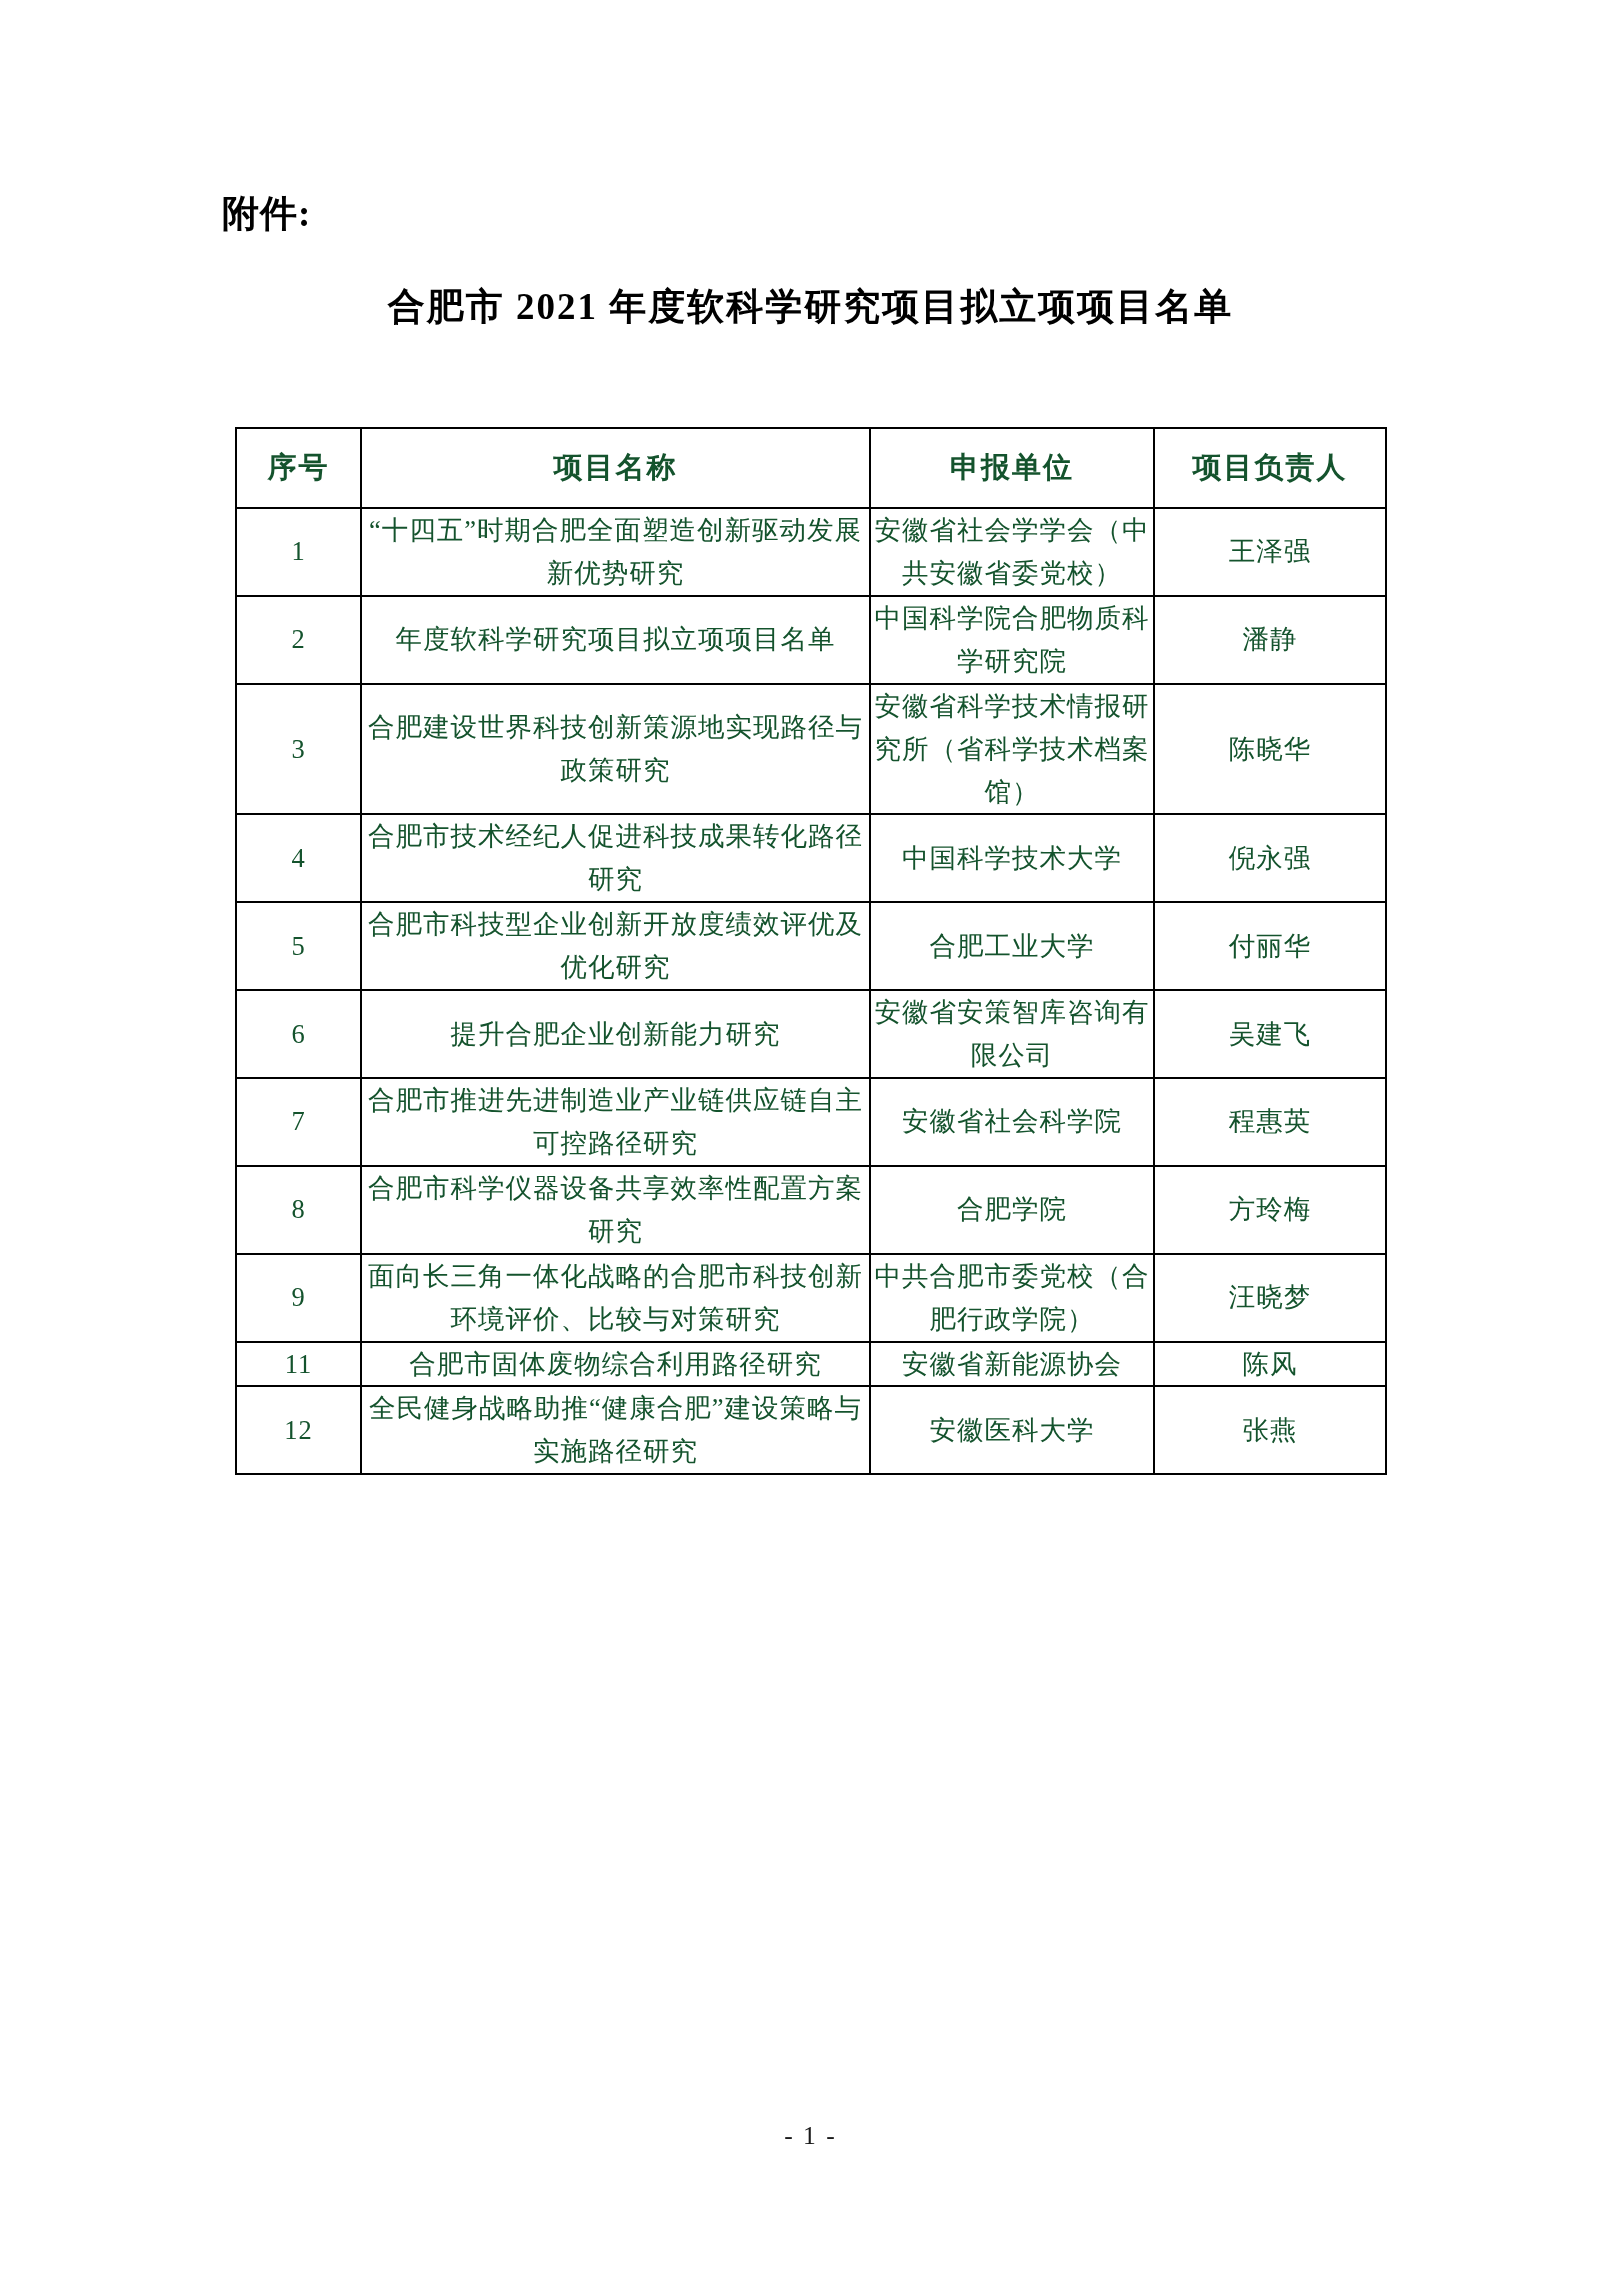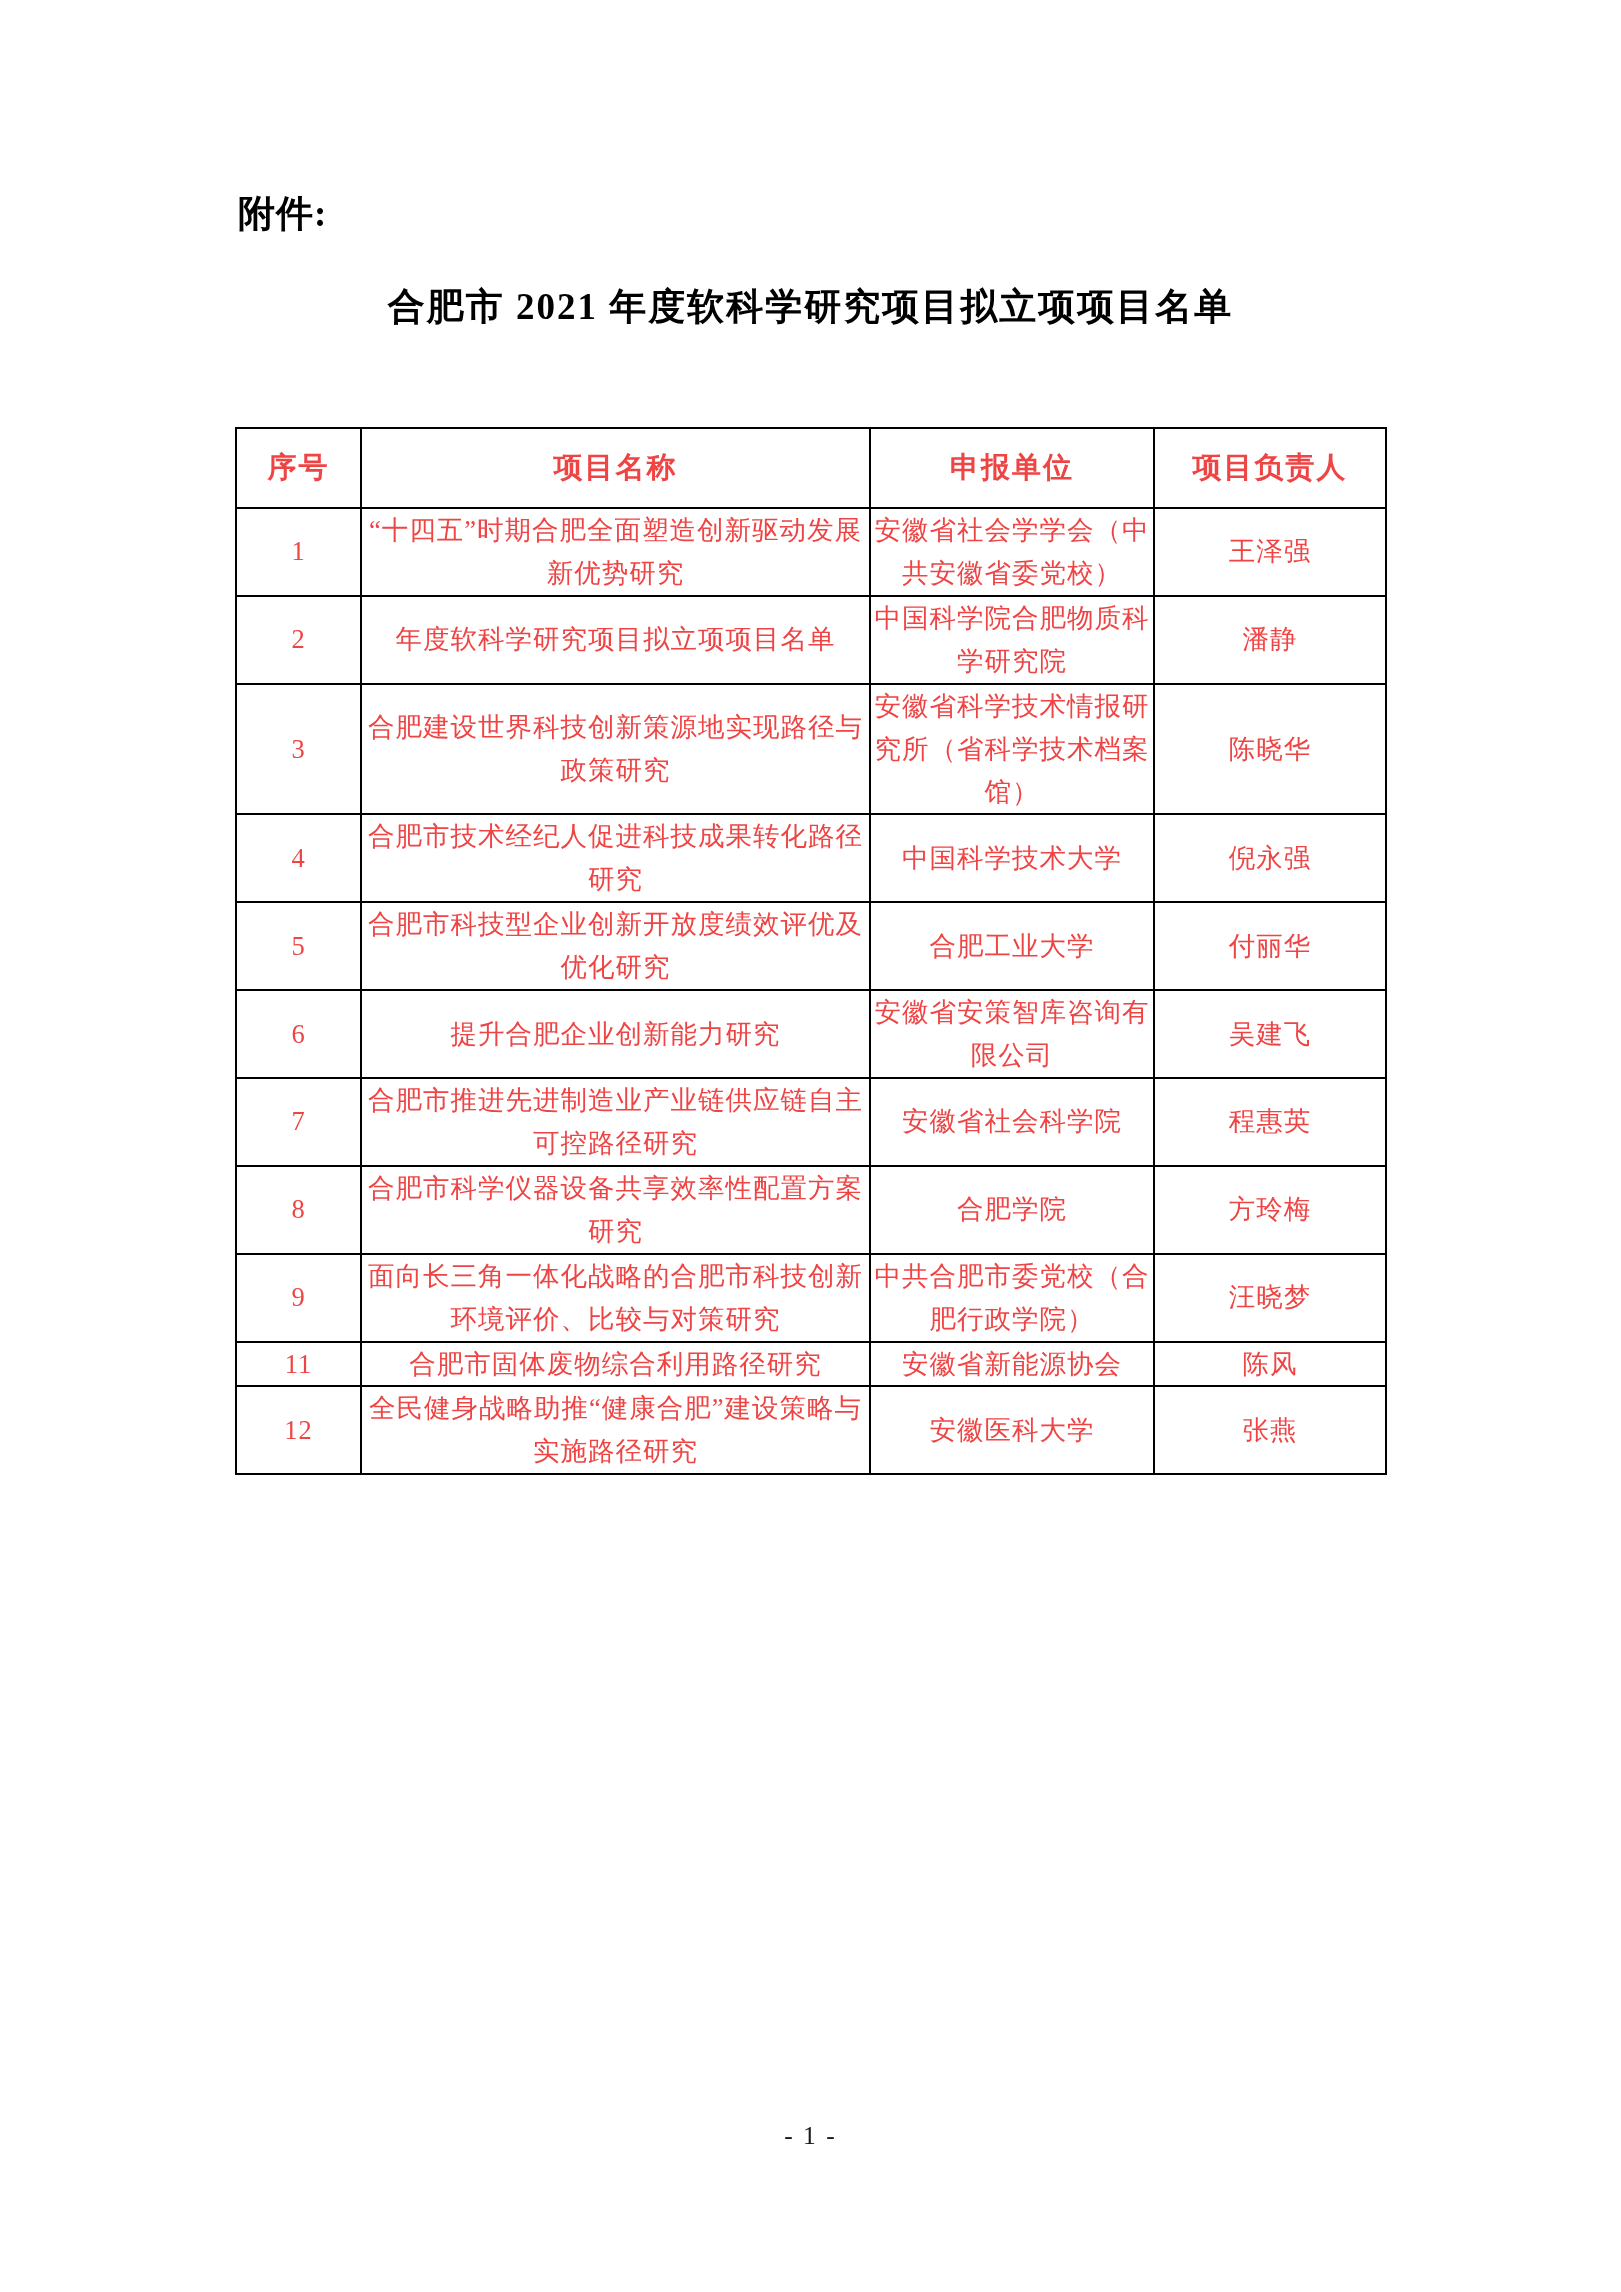--- a/index.html
+++ b/index.html
@@ -17,21 +17,21 @@
   }
   .page {
     position: absolute;
     left: 0; top: 0;
     width: 1621px;
     height: 2293px;
     background: #fff;
   }
   .attach-label {
     position: absolute;
-    left: 238px;
+    left: 222px;
     top: 192px;
     font-size: 37px;
     font-weight: 700;
     letter-spacing: 1px;
     line-height: 1.2;
     color: #000;
   }
   .doc-title {
     position: absolute;
     left: 0;
@@ -50,21 +50,21 @@
     top: 427px;
     width: 1151px;
     border-collapse: collapse;
     table-layout: fixed;
   }
   table.listing td, table.listing th {
     border: 2px solid #000;
     padding: 0;
     vertical-align: middle;
     text-align: center;
-    color: #ef4444;
+    color: #14532d;
     font-weight: 400;
   }
   col.c-idx   { width: 125px; }
   col.c-name  { width: 509px; }
   col.c-unit  { width: 284px; }
   col.c-lead  { width: 232px; }
 
   table.listing thead th {
     height: 78px;
     font-size: 29px;

